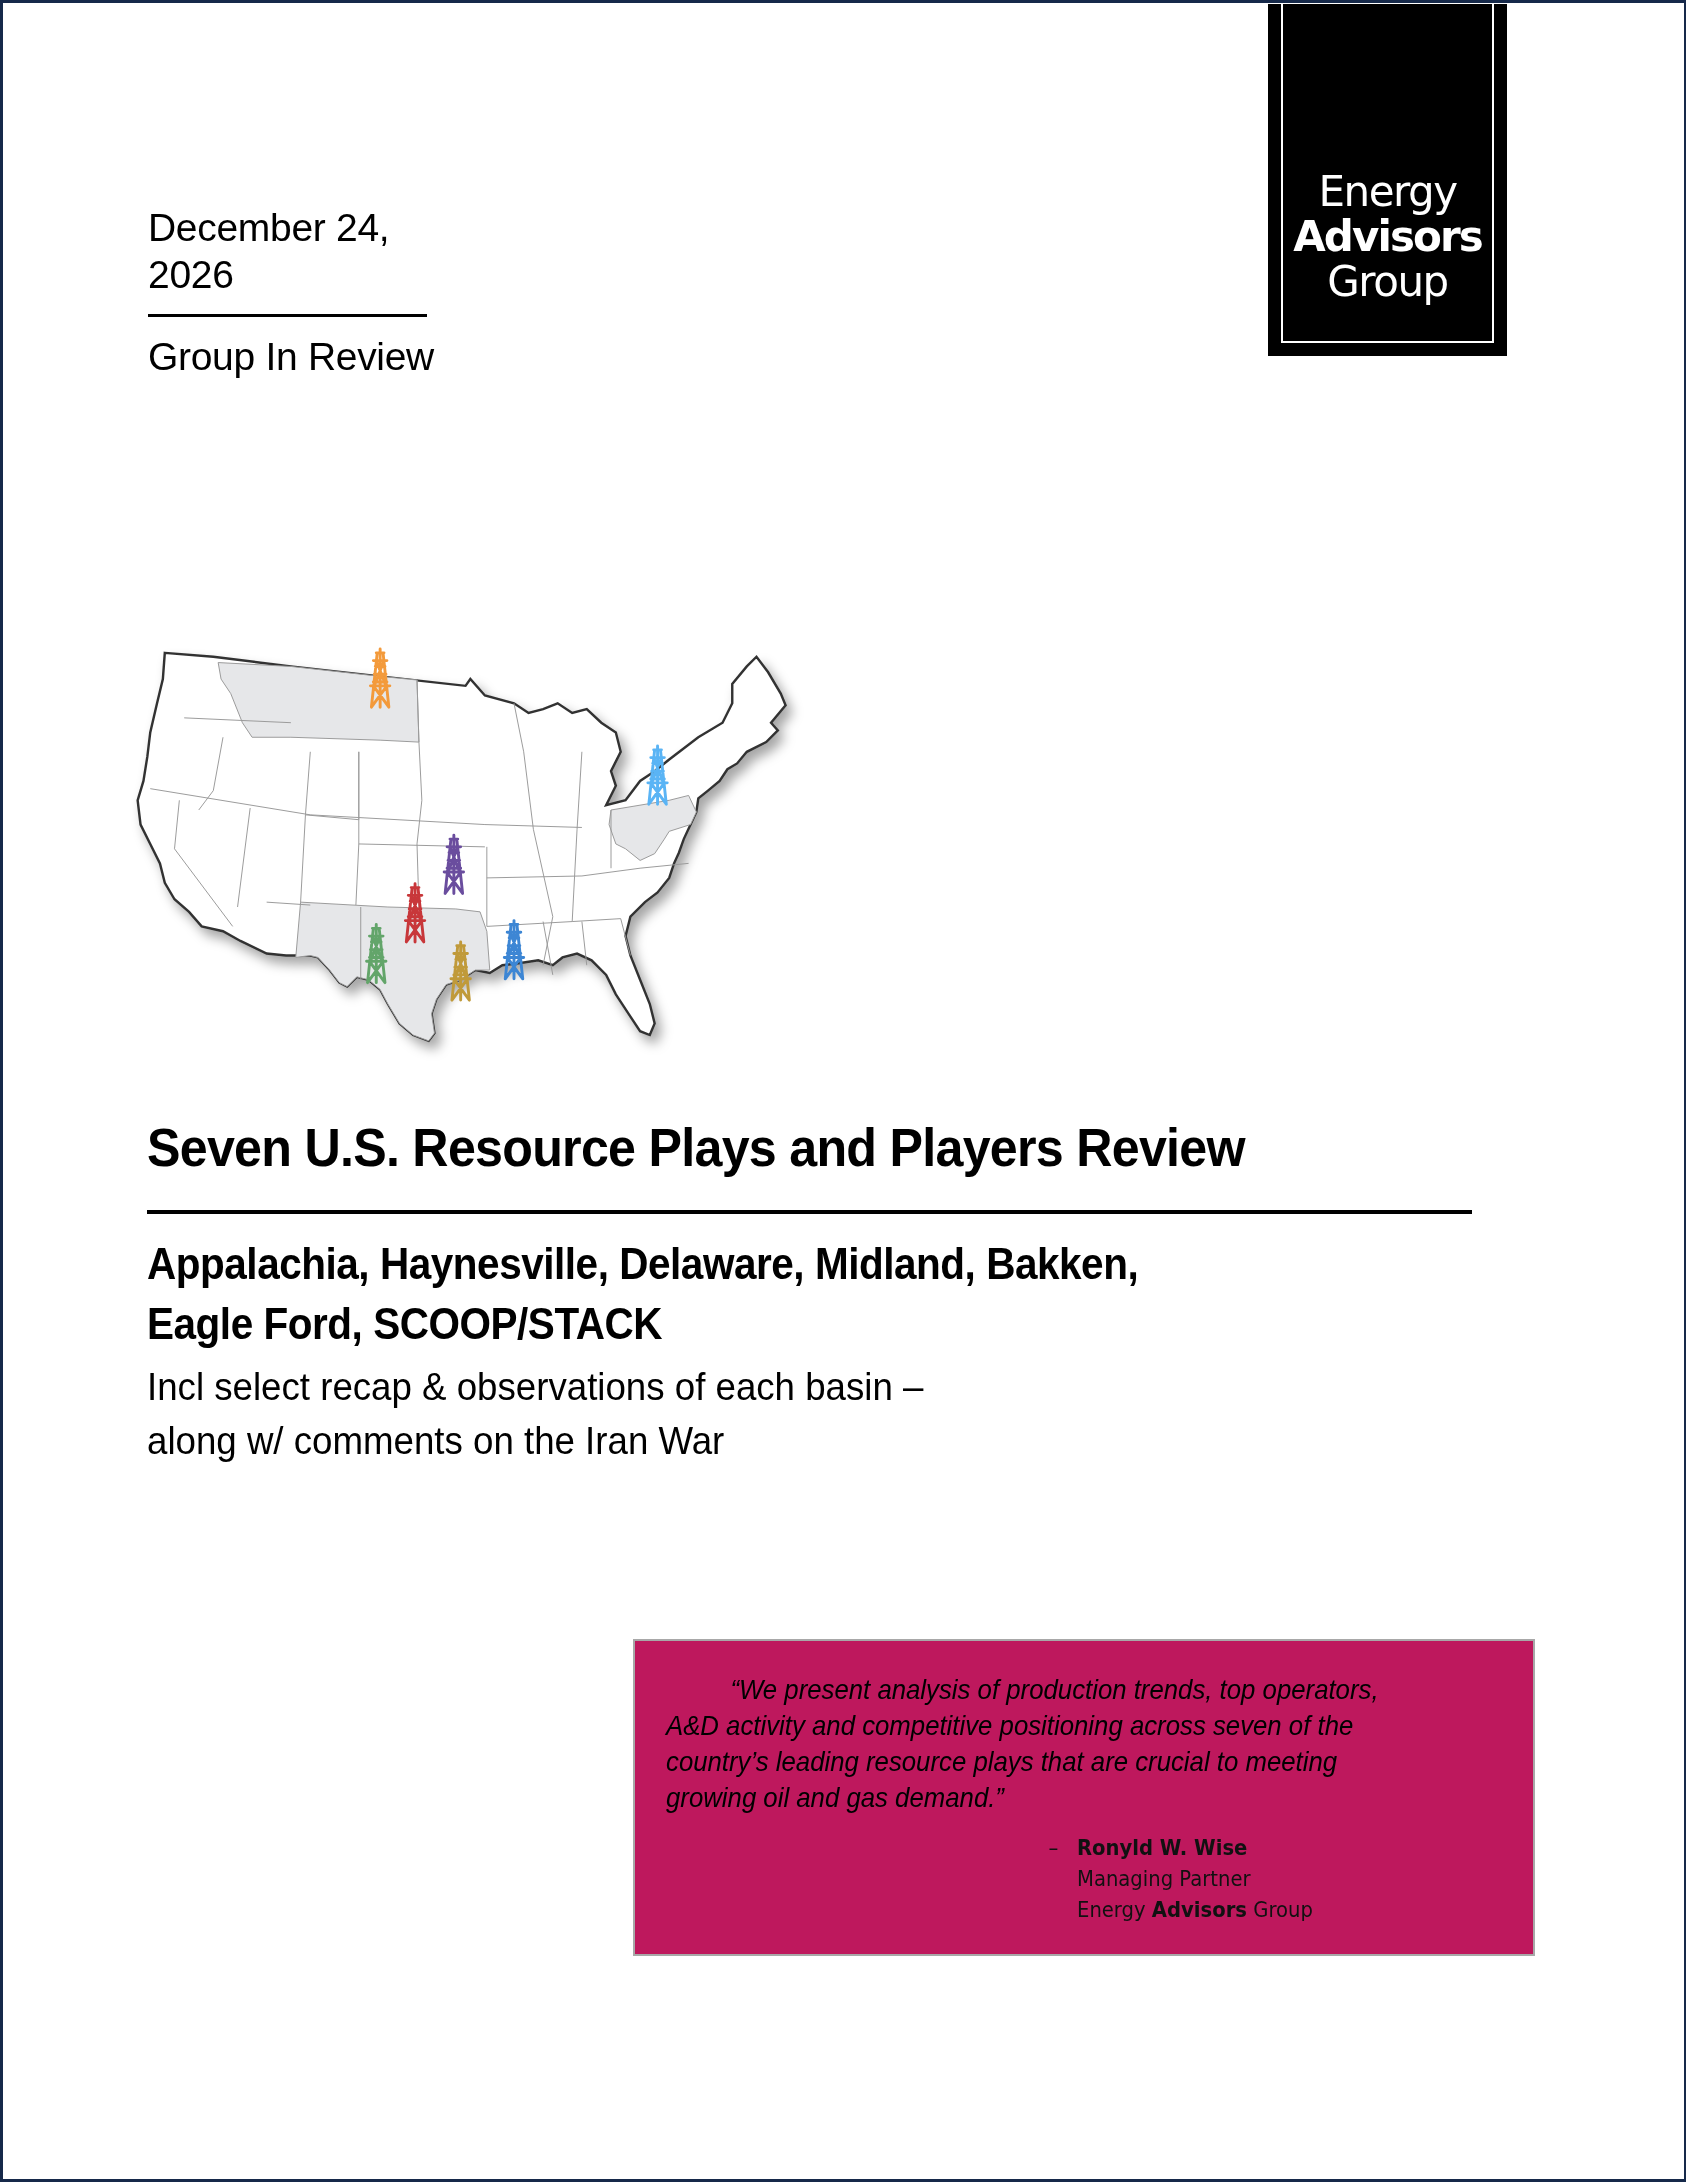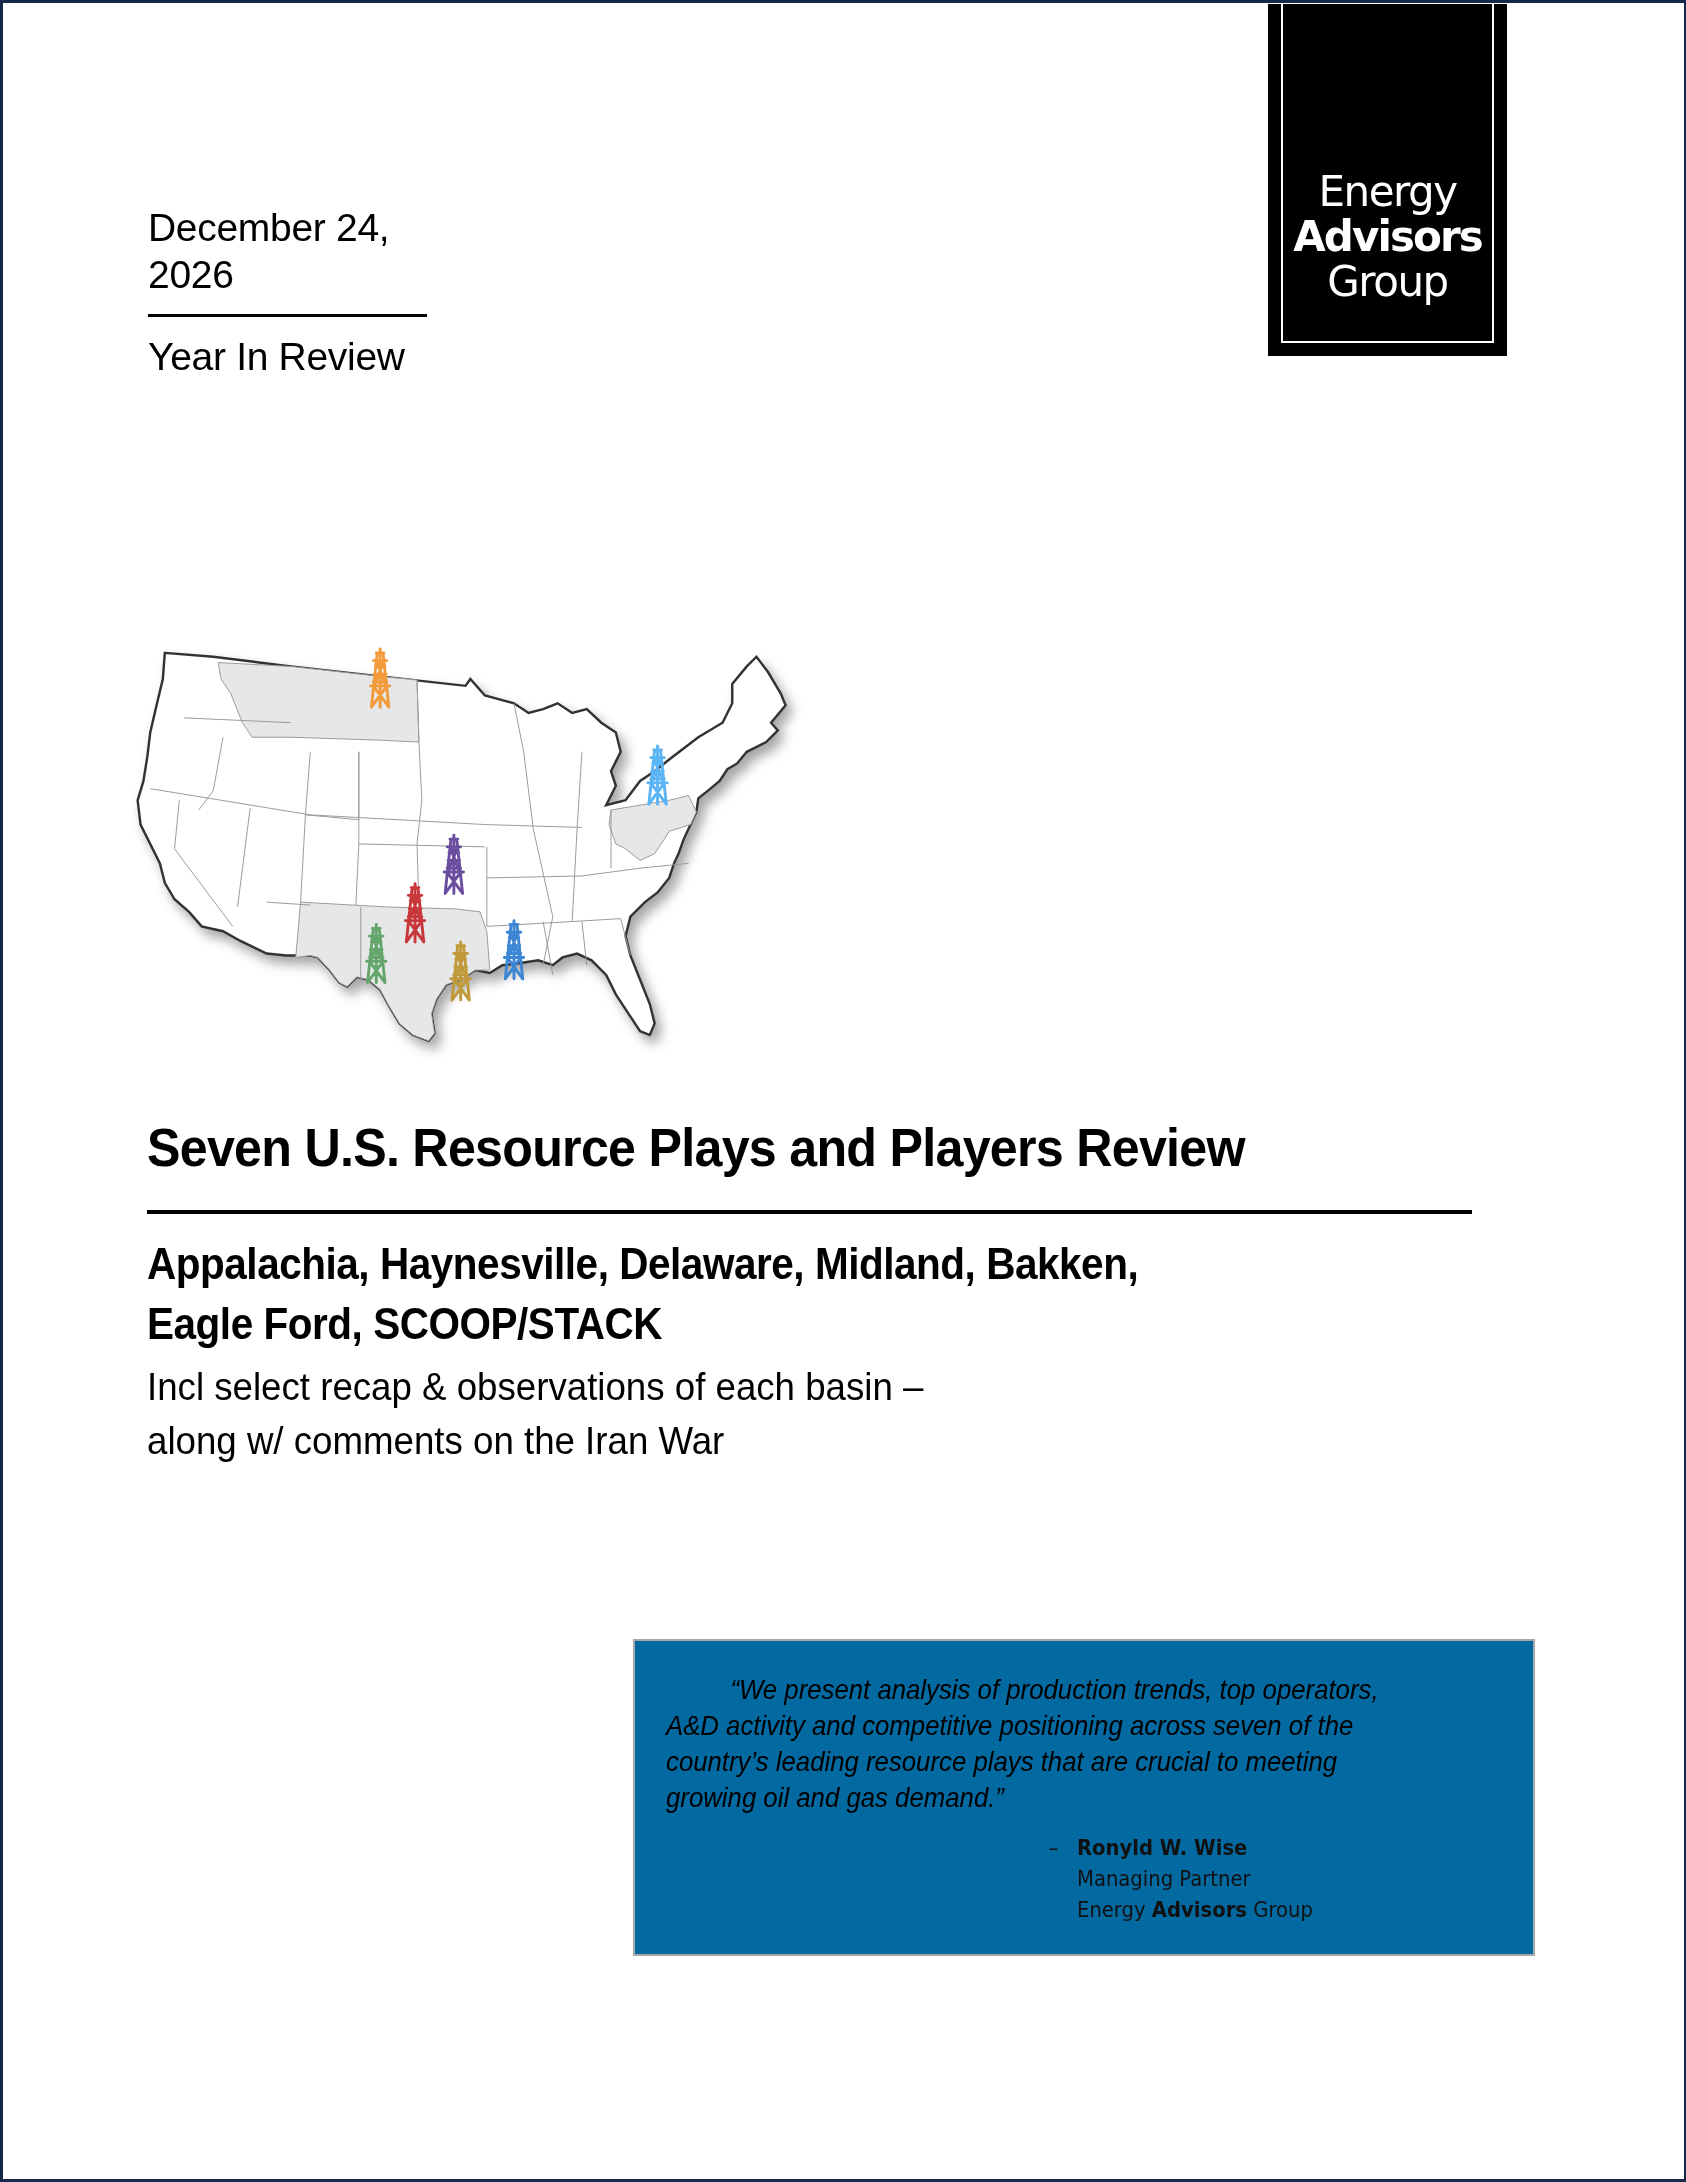--- a/index.html
+++ b/index.html
@@ -41,21 +41,21 @@
     position: absolute; left: 147px; top: 1234px; font-size: 44px; line-height: 60px; font-weight: bold;
     letter-spacing: -0.5px; transform: scaleX(0.92); transform-origin: left; white-space: nowrap;
   }
   .desc {
     position: absolute; left: 147px; top: 1360px; font-size: 39px; line-height: 54px;
     transform: scaleX(0.94); transform-origin: left; white-space: nowrap;
   }
 
   .quote-box {
     position: absolute; left: 633px; top: 1639px; width: 902px; height: 317px; box-sizing: border-box;
-    border: 2.9px solid #a8a8a8; background: #0369a1;
+    border: 2.9px solid #a8a8a8; background: #be185d;
   }
   .quote-text {
     position: absolute; left: 31px; top: 31px; width: 854px; font-style: italic; font-size: 28px; line-height: 36px;
     transform: scaleX(0.92); transform-origin: left; white-space: nowrap;
   }
   .quote-line { display: block; }
   .quote-line.first { padding-left: 70px; }
   .attribution {
     position: absolute; left: 442px; top: 191px; font-family: "DejaVu Sans", sans-serif; font-size: 21.3px; line-height: 31px;
     transform: scaleX(0.92); transform-origin: left; white-space: nowrap; color: #111;
@@ -66,21 +66,21 @@
   .attr-org-bold { font-weight: bold; }
 </style>
 </head>
 <body>
 
 <div class="page-border"></div>
 
 <div class="date-block">
   <div class="date-text">December 24, 2026</div>
   <div class="date-rule"></div>
-  <div class="doc-type">Year In Review</div>
+  <div class="doc-type">Group In Review</div>
 </div>
 
 <div class="logo">
   <div class="logo-inner"></div>
   <div class="logo-text">
     <div>Energy</div>
     <div class="bold">Advisors</div>
     <div>Group</div>
   </div>
 </div>

